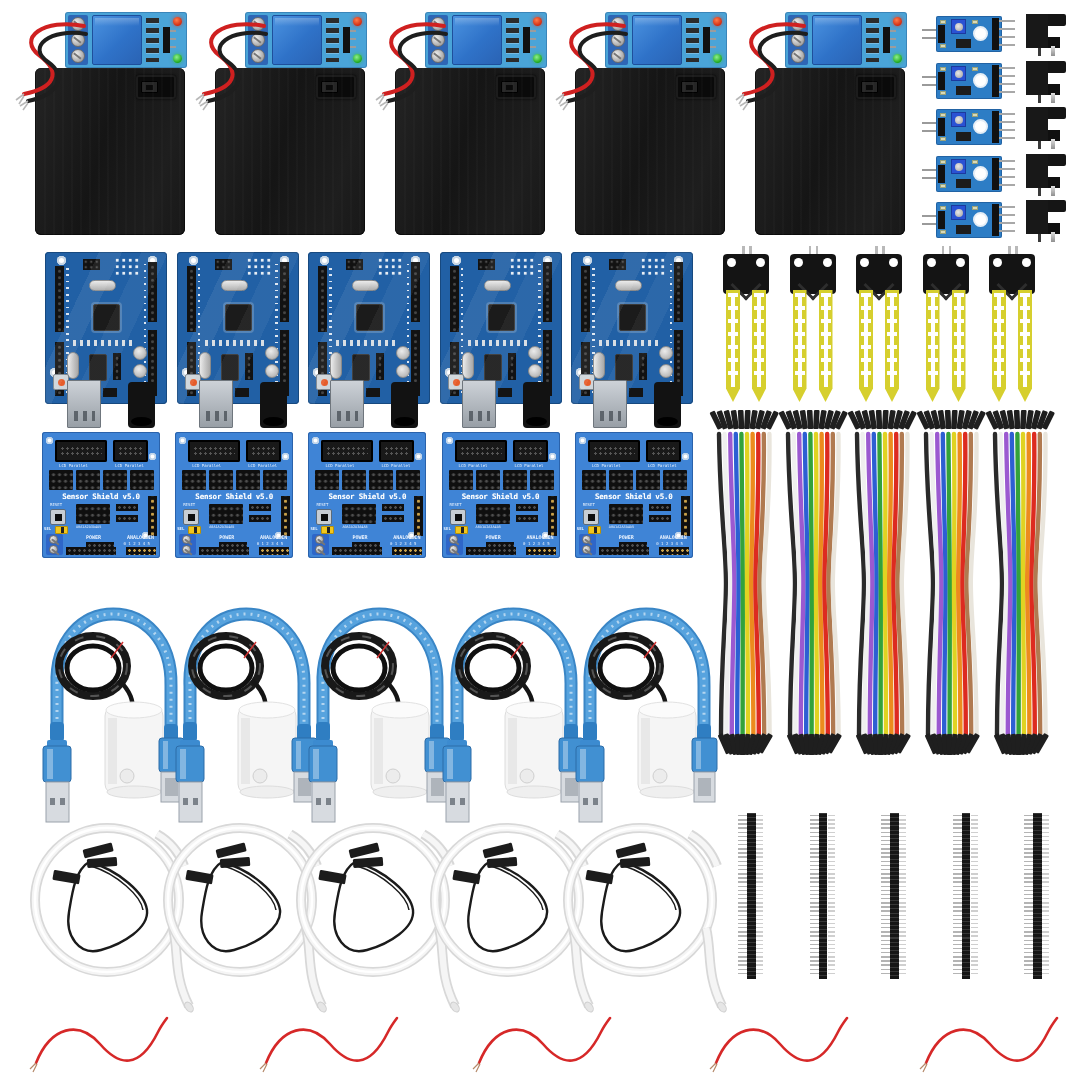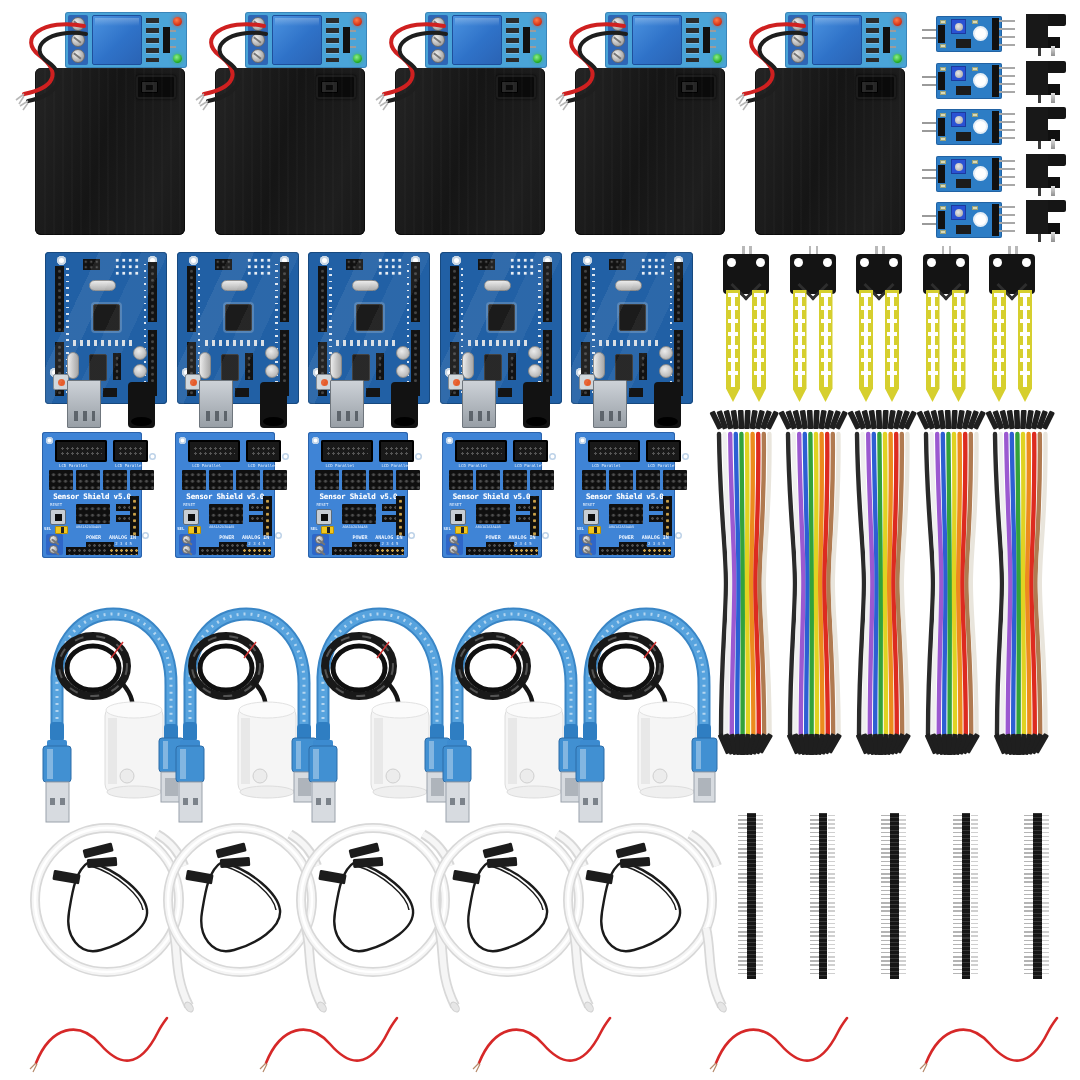--- a/index.html
+++ b/index.html
@@ -117,21 +117,21 @@
   .probe-head::before,.probe-head::after{content:"";position:absolute;top:4px;width:9px;height:9px;border-radius:50%;background:#fff;}
   .probe-head::before{left:4px}.probe-head::after{right:4px}
   .probe-chev{left:12px;top:20px;width:22px;height:22px;border-left:3px solid #2e2e2e;border-top:3px solid #2e2e2e;transform:rotate(225deg);}
   .prong{top:44px;width:14px;height:112px;background-color:#d6cf2e;
     background-image:repeating-linear-gradient(to bottom,#fff 0 4px,transparent 4px 13px),linear-gradient(#fff,#fff);
     background-size:10px calc(100% - 22px),4px calc(100% - 18px);background-position:center 3px,center 3px;background-repeat:no-repeat;
     clip-path:polygon(0 0,100% 0,100% 88%,50% 100%,0 88%);}
   .prong.pl{left:3px}.prong.pr{right:3px}
 
   
-  .shield{width:100px;height:126px;background:#3f84d6;border-radius:3px;
+  .shield{width:118px;height:126px;background:#3f84d6;border-radius:3px;
     box-shadow:inset 0 0 0 1px #2a62ab;color:#fff;}
   .shield .hole{width:7px;height:7px;box-shadow:inset 0 0 0 1.5px #bdd2e8;}
   .shield .sh1{left:4px;top:5px}.shield .sh2{left:107px;top:21px}.shield .sh3{left:100px;top:100px}
   .idc{top:8px;height:22px;background:#191919;border-radius:2px;box-shadow:inset 0 0 0 2px #000;}
   .idc::after{content:"";position:absolute;left:5px;top:6px;right:5px;height:10px;
     background-image:radial-gradient(circle,#555 1px,transparent 1.3px);background-size:5px 5px;}
   .idc.i1{left:13px;width:52px}.idc.i2{left:71px;width:35px}
   .sh-tiny{font-size:4px;line-height:1;color:#eaf3ff;font-family:"DejaVu Sans Mono",monospace;white-space:nowrap;}
   .lcd1{left:17px;top:32px}.lcd2{left:73px;top:32px}
   .pingrid{background-color:#0f0f0f;background-image:radial-gradient(circle,#4e4e4e 1.4px,transparent 1.8px);

